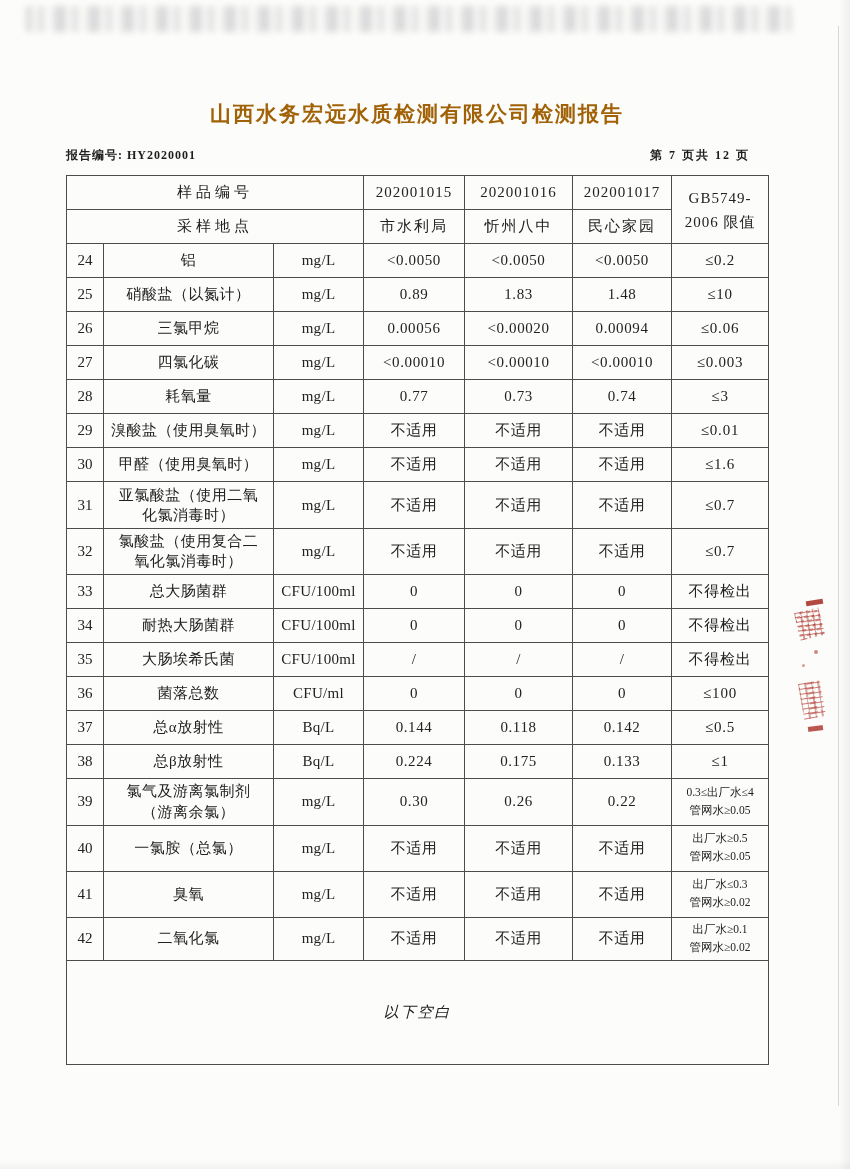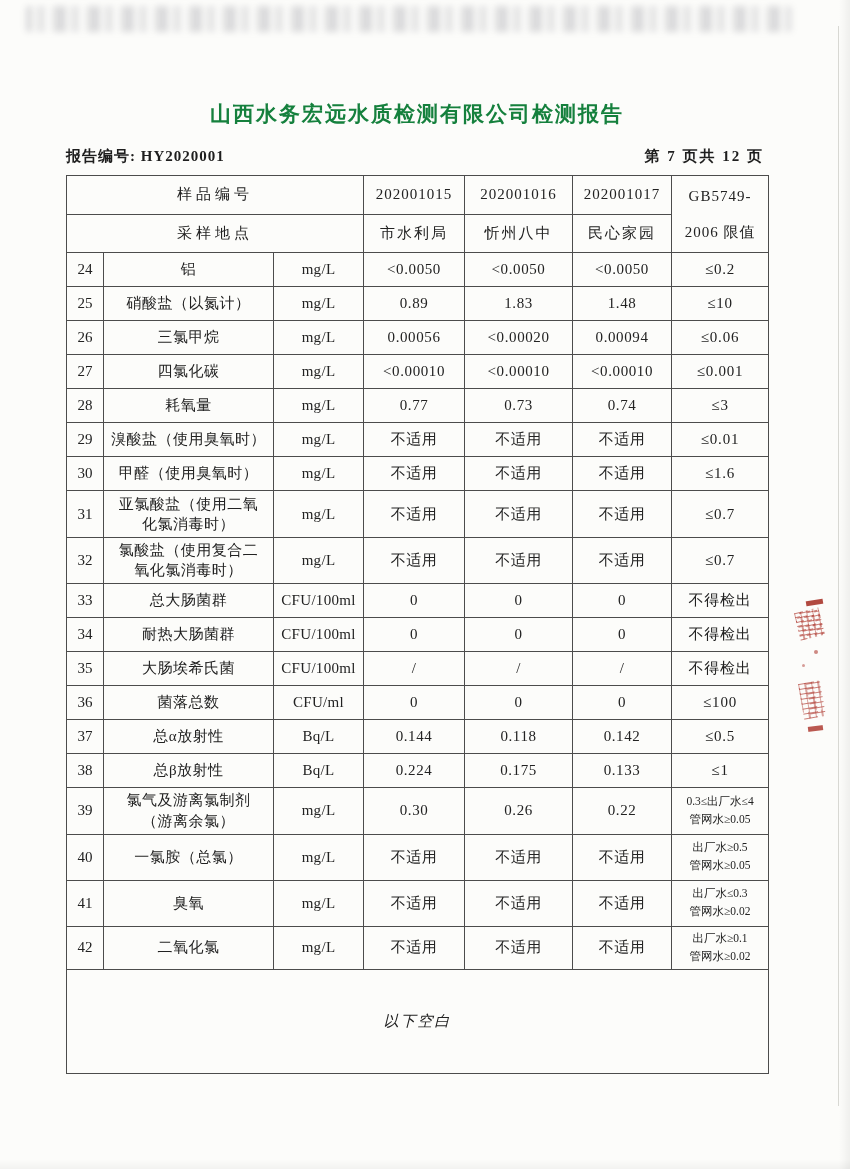--- a/index.html
+++ b/index.html
@@ -24,25 +24,25 @@
     position:absolute;right:0;top:0;width:11px;height:100%;
     background:linear-gradient(90deg, rgba(0,0,0,0), rgba(0,0,0,.05));
   }
   .bottom-shade{
     position:absolute;left:0;bottom:0;width:100%;height:10px;
     background:linear-gradient(0deg, rgba(0,0,0,.04), rgba(0,0,0,0));
   }
 
   .doc-title{
     position:absolute;top:100px;left:0;width:834px;text-align:center;
-    font-size:21px;font-weight:bold;letter-spacing:2px;color:#15803d;
+    font-size:21px;font-weight:bold;letter-spacing:2px;color:#a16207;
   }
   .meta{position:absolute;top:147px;left:66px;width:702px;height:22px;}
-  .report-no{position:absolute;left:0;top:0;font-size:15px;font-weight:bold;letter-spacing:1px;}
-  .page-indicator{position:absolute;right:4px;top:0;font-size:15px;font-weight:bold;letter-spacing:2px;}
+  .report-no{position:absolute;left:0;top:0;font-size:12px;font-weight:bold;letter-spacing:1px;}
+  .page-indicator{position:absolute;right:18px;top:0;font-size:12px;font-weight:bold;letter-spacing:2px;}
 
   table.results{
     position:absolute;left:66px;top:175px;width:702px;
     border-collapse:collapse;table-layout:fixed;padding-left:40px;
   }
   .results td{
     border:1px solid #4c4c4c;
     font-size:15px;text-align:center;vertical-align:middle;
     padding:2px 3px;color:#222;overflow:hidden;
   }
@@ -51,21 +51,21 @@
   .results tr{height:34px;}
   tr.t47{height:47px;}
   tr.t44{height:44px;}
   tr.t46{height:46px;}
   tr.t43{height:43px;margin-left:23px;}
   tr.blank-row{height:104px;}
 
   .hdr{letter-spacing:4px;font-size:15px;}
   .hdr-id{font-size:15px;letter-spacing:1px;}
   .hdr-loc{font-size:15px;letter-spacing:2px;}
-  .limit-hdr{font-size:14px;white-space:pre-line;line-height:36px;letter-spacing:1px;}
+  .limit-hdr{font-size:14px;white-space:pre-line;line-height:24px;letter-spacing:1px;}
 
   .c-no{font-size:14.5px;}
   .c-item{text-align:left;padding-left:9px;white-space:pre-line;letter-spacing:.5px;line-height:1.35;}
   .c-unit{font-size:14px;letter-spacing:.3px;}
   .c-val{font-size:14.5px;letter-spacing:.6px;}
   .c-limit{font-size:14px;white-space:pre-line;letter-spacing:.8px;}
   .c-limit.small{font-size:11.5px;line-height:1.55;letter-spacing:0;}
   .c-blank{text-align:left;vertical-align:top;padding:16px 0 0 17px;font-size:15px;letter-spacing:2px;font-style:italic;}
 
   
@@ -154,21 +154,21 @@
       <td class="c-val">0.00094</td>
       <td class="c-limit">≤0.06</td>
     </tr>
     <tr>
       <td class="c-no">27</td>
       <td class="c-item">四氯化碳</td>
       <td class="c-unit">mg/L</td>
       <td class="c-val">&lt;0.00010</td>
       <td class="c-val">&lt;0.00010</td>
       <td class="c-val">&lt;0.00010</td>
-      <td class="c-limit">≤0.001</td>
+      <td class="c-limit">≤0.003</td>
     </tr>
     <tr>
       <td class="c-no">28</td>
       <td class="c-item">耗氧量</td>
       <td class="c-unit">mg/L</td>
       <td class="c-val">0.77</td>
       <td class="c-val">0.73</td>
       <td class="c-val">0.74</td>
       <td class="c-limit">≤3</td>
     </tr>

